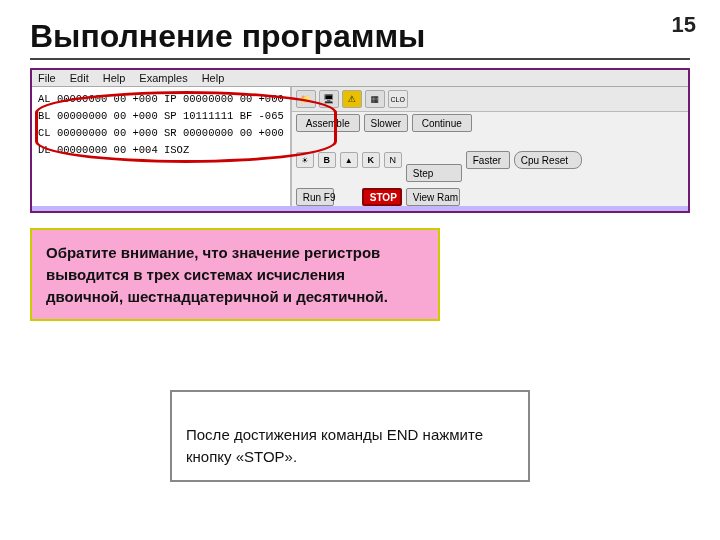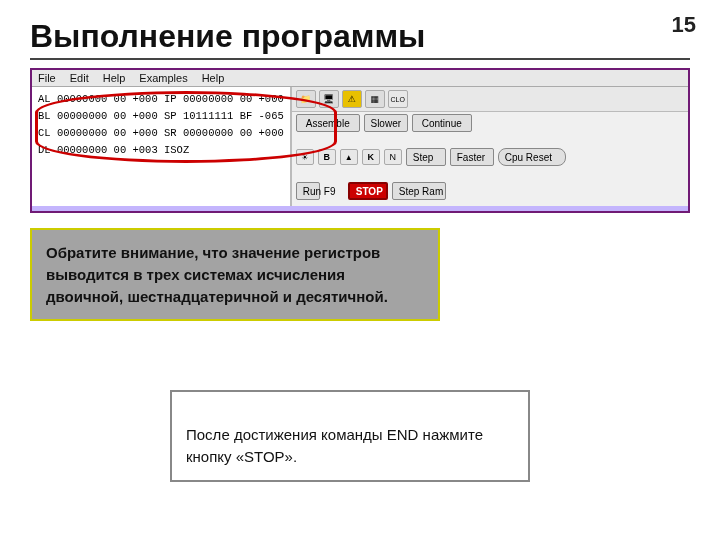--- a/index.html
+++ b/index.html
@@ -139,21 +139,21 @@
       border-radius: 2px;
     }
 
     .icon-btn.yellow { background: #e8c000; }
     .icon-btn.clo { font-size: 7px; background: #e8e8e8; }
 
     .toolbar-buttons {
       display: flex;
       flex-direction: column;
       padding: 2px 4px;
-      gap: 15px;
+      gap: 5px;
     }
 
     .tb-row {
       display: flex;
       align-items: center;
       gap: 4px;
       margin-bottom: 1px;
     }
 
     .tb-btn {
@@ -165,24 +165,24 @@
       cursor: pointer;
       display: flex;
       align-items: center;
       white-space: nowrap;
       border-radius: 2px;
     }
 
     .tb-btn.assemble { width: 64px; justify-content: center; }
     .tb-btn.slower { width: 44px; justify-content: center; }
     .tb-btn.continue-btn { width: 60px; justify-content: center; }
-    .tb-btn.step { width: 40px; }
+    .tb-btn.step { width: 56px; margin-top: 26px; }
     .tb-btn.faster { width: 44px; }
     .tb-btn.cpu-reset { width: 68px; border-radius: 8px; }
-    .tb-btn.runf9 { width: 24px; }
+    .tb-btn.runf9 { width: 38px; }
     .tb-btn.stop-btn { width: 40px; background: #cc0000; color: #fff; font-weight: bold; border: 2px solid #880000; margin-left: 24px; }
     .tb-btn.show-ram { width: 54px; }
 
     .run-icon {
       width: 18px;
       height: 16px;
       border: 1px solid #aaa;
       background: #e8e8e8;
       font-size: 8px;
       display: flex;
@@ -191,21 +191,21 @@
       cursor: pointer;
       border-radius: 2px;
     }
 
     
     .info-box {
       position: absolute;
       top: 228px;
       left: 30px;
       width: 410px;
-      background: #a3a3a3;
+      background: #f9a8d4;
       border: 2px solid #cccc00;
       padding: 12px 14px;
     }
 
     .info-box p {
       font-size: 15px;
       font-weight: bold;
       color: #111;
       line-height: 1.45;
     }
@@ -247,21 +247,21 @@
     <span class="menu-item">Help</span>
   </div>
 
   <div class="emulator-body">
 
     <div class="register-panel">
       <div class="red-oval"></div>
       <div class="reg-row">AL 00000000 00 +000  IP 00000000 00 +000</div>
       <div class="reg-row">BL 00000000 00 +000  SP 10111111 BF -065</div>
       <div class="reg-row">CL 00000000 00 +000  SR 00000000 00 +000</div>
-      <div class="reg-row">DL 00000000 00 +003  ISOZ</div>
+      <div class="reg-row">DL 00000000 00 +004  ISOZ</div>
     </div>
 
     <div class="toolbar-panel">
 
       <div class="toolbar-icons">
         <div class="icon-btn">📁</div>
         <div class="icon-btn">🖥</div>
         <div class="icon-btn yellow">⚠</div>
         <div class="icon-btn">▦</div>
         <div class="icon-btn clo">CLO</div>
@@ -281,21 +281,21 @@
           <div class="run-icon" style="font-size:9px;font-weight:bold;">K</div>
           <div class="run-icon red-btn" style="font-size:9px;">N</div>
           <button class="tb-btn step">Step</button>
           <button class="tb-btn faster">Faster</button>
           <button class="tb-btn cpu-reset">Cpu Reset</button>
         </div>
 
         <div class="tb-row">
           <button class="tb-btn runf9">Run F9</button>
           <button class="tb-btn stop-btn">STOP</button>
-          <button class="tb-btn show-ram">Step Ram</button>
+          <button class="tb-btn show-ram">View Ram</button>
         </div>
       </div>
     </div>
 
   </div>
 </div>
 
 <div class="info-box">
   <p>Обратите внимание, что значение регистров выводится в трех системах исчисления двоичной, шестнадцатеричной и десятичной.</p>
 </div>

